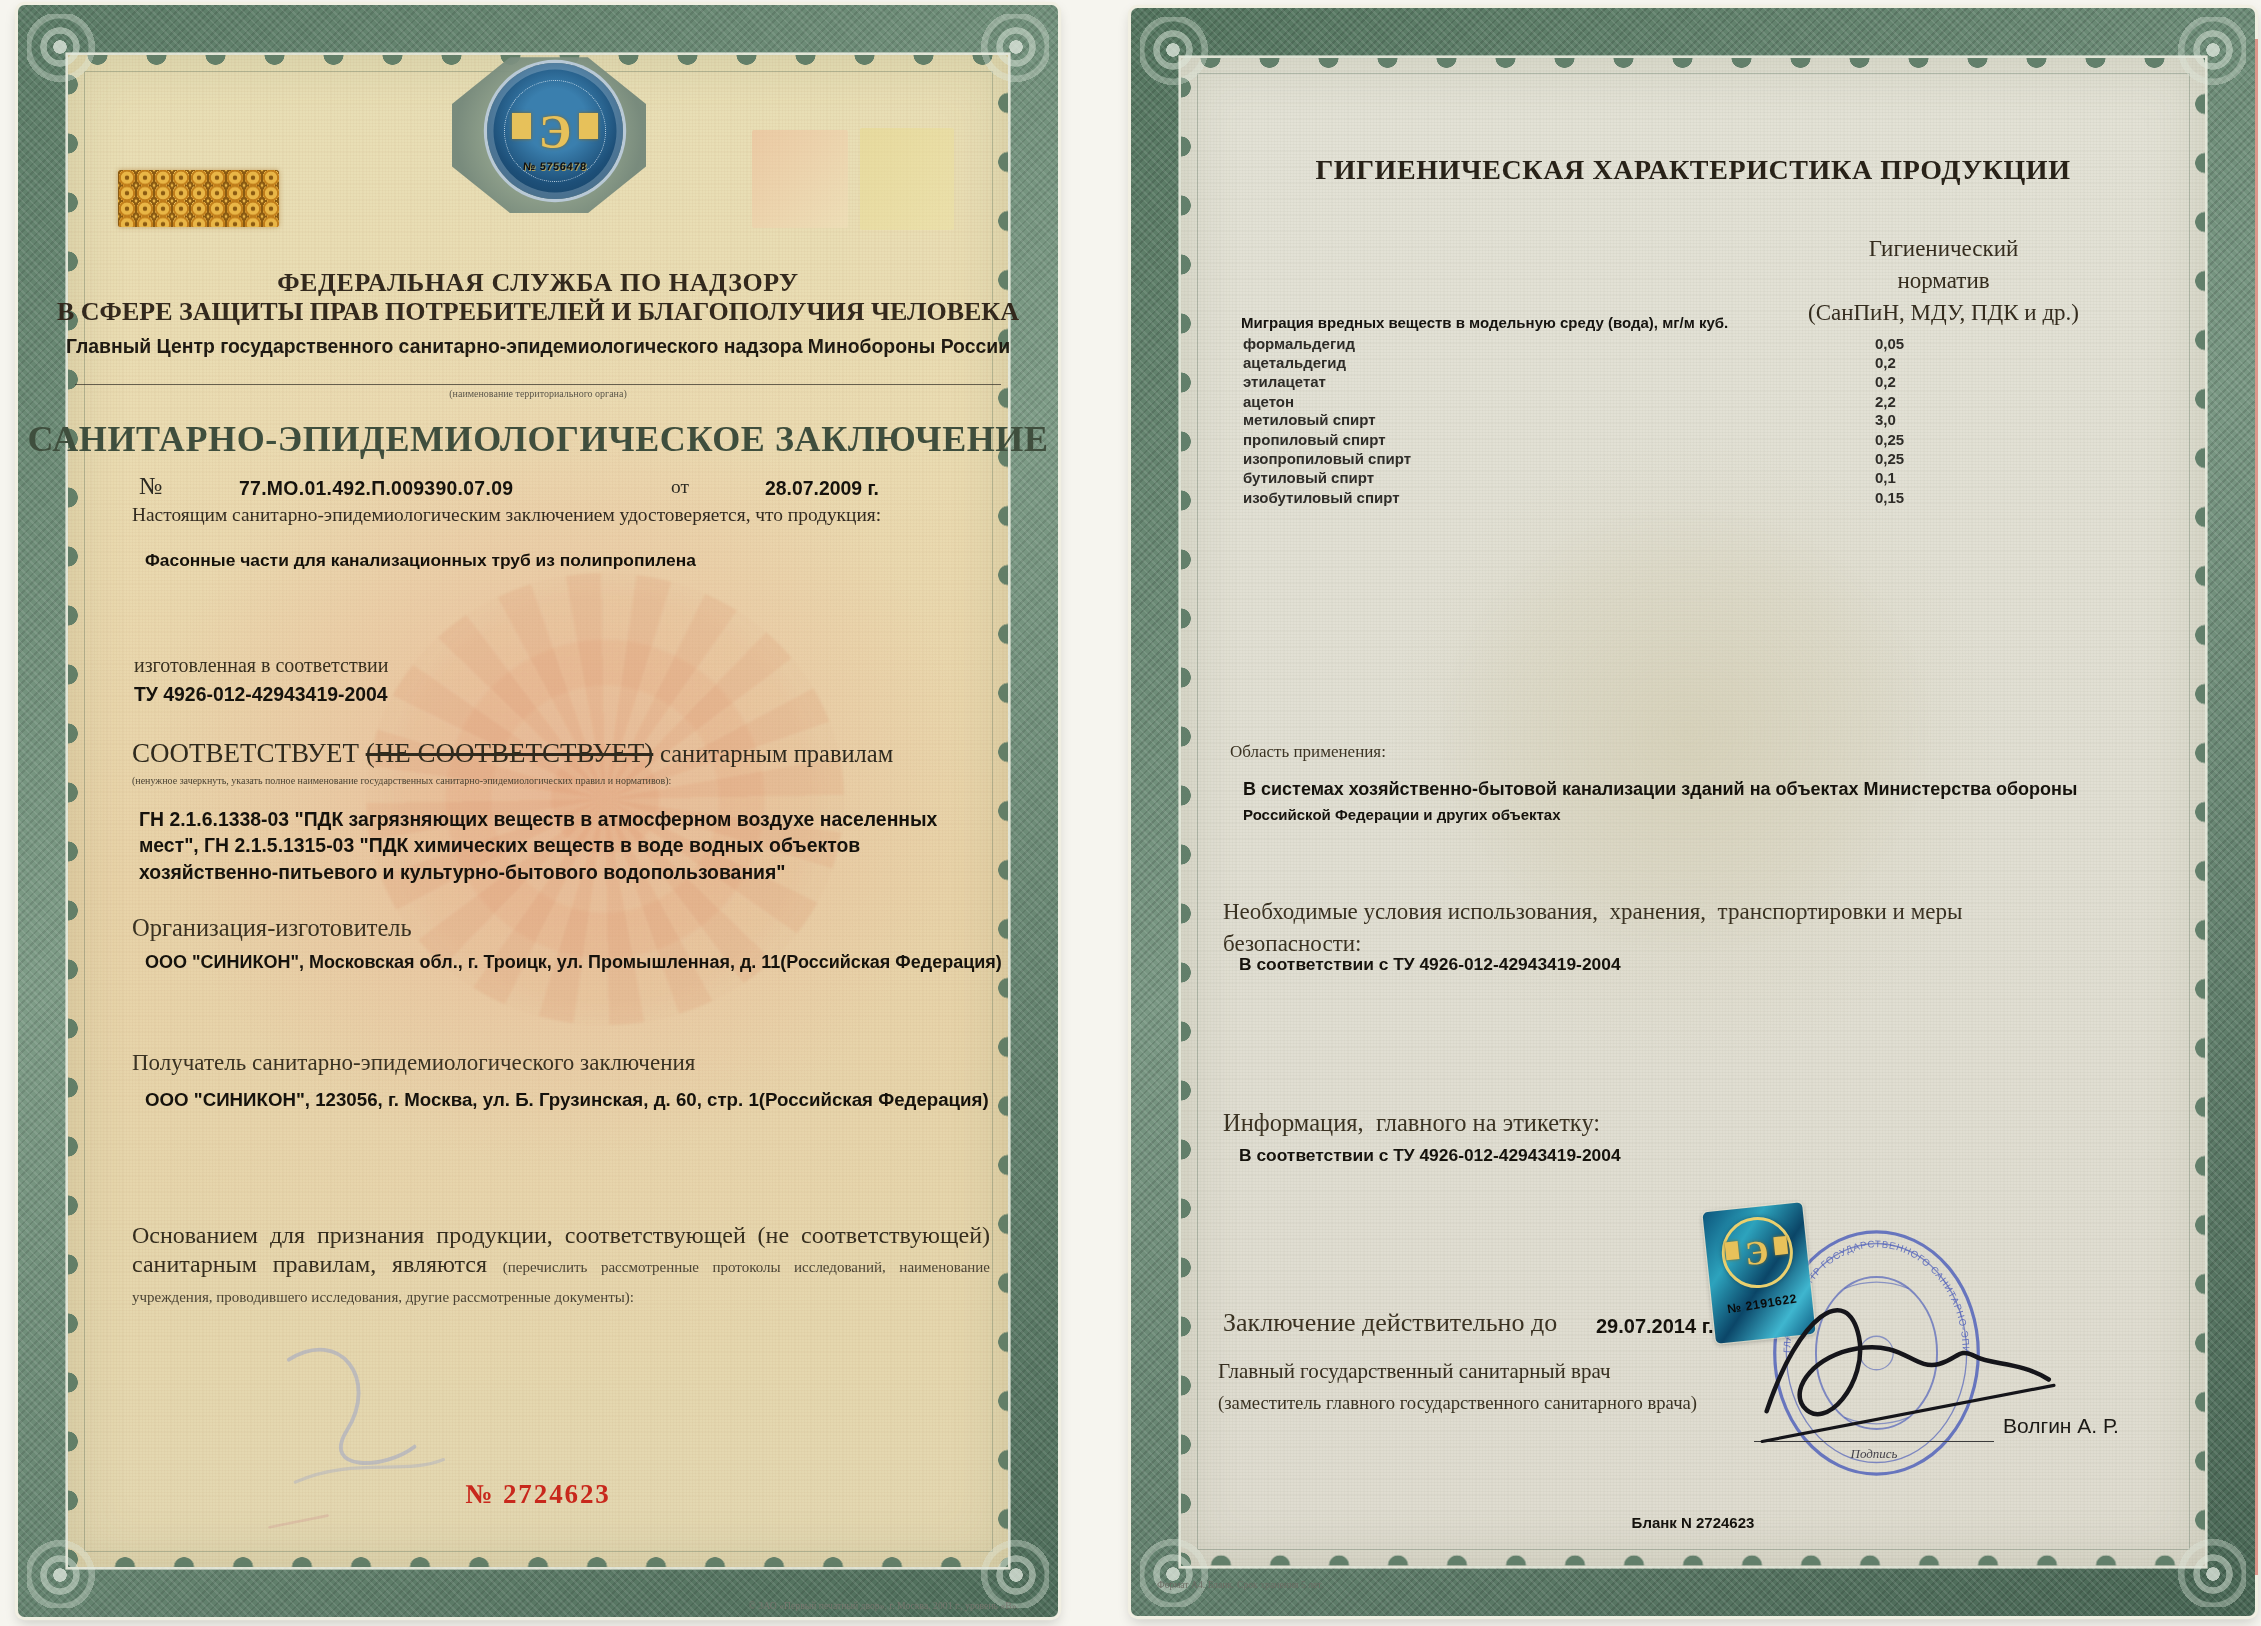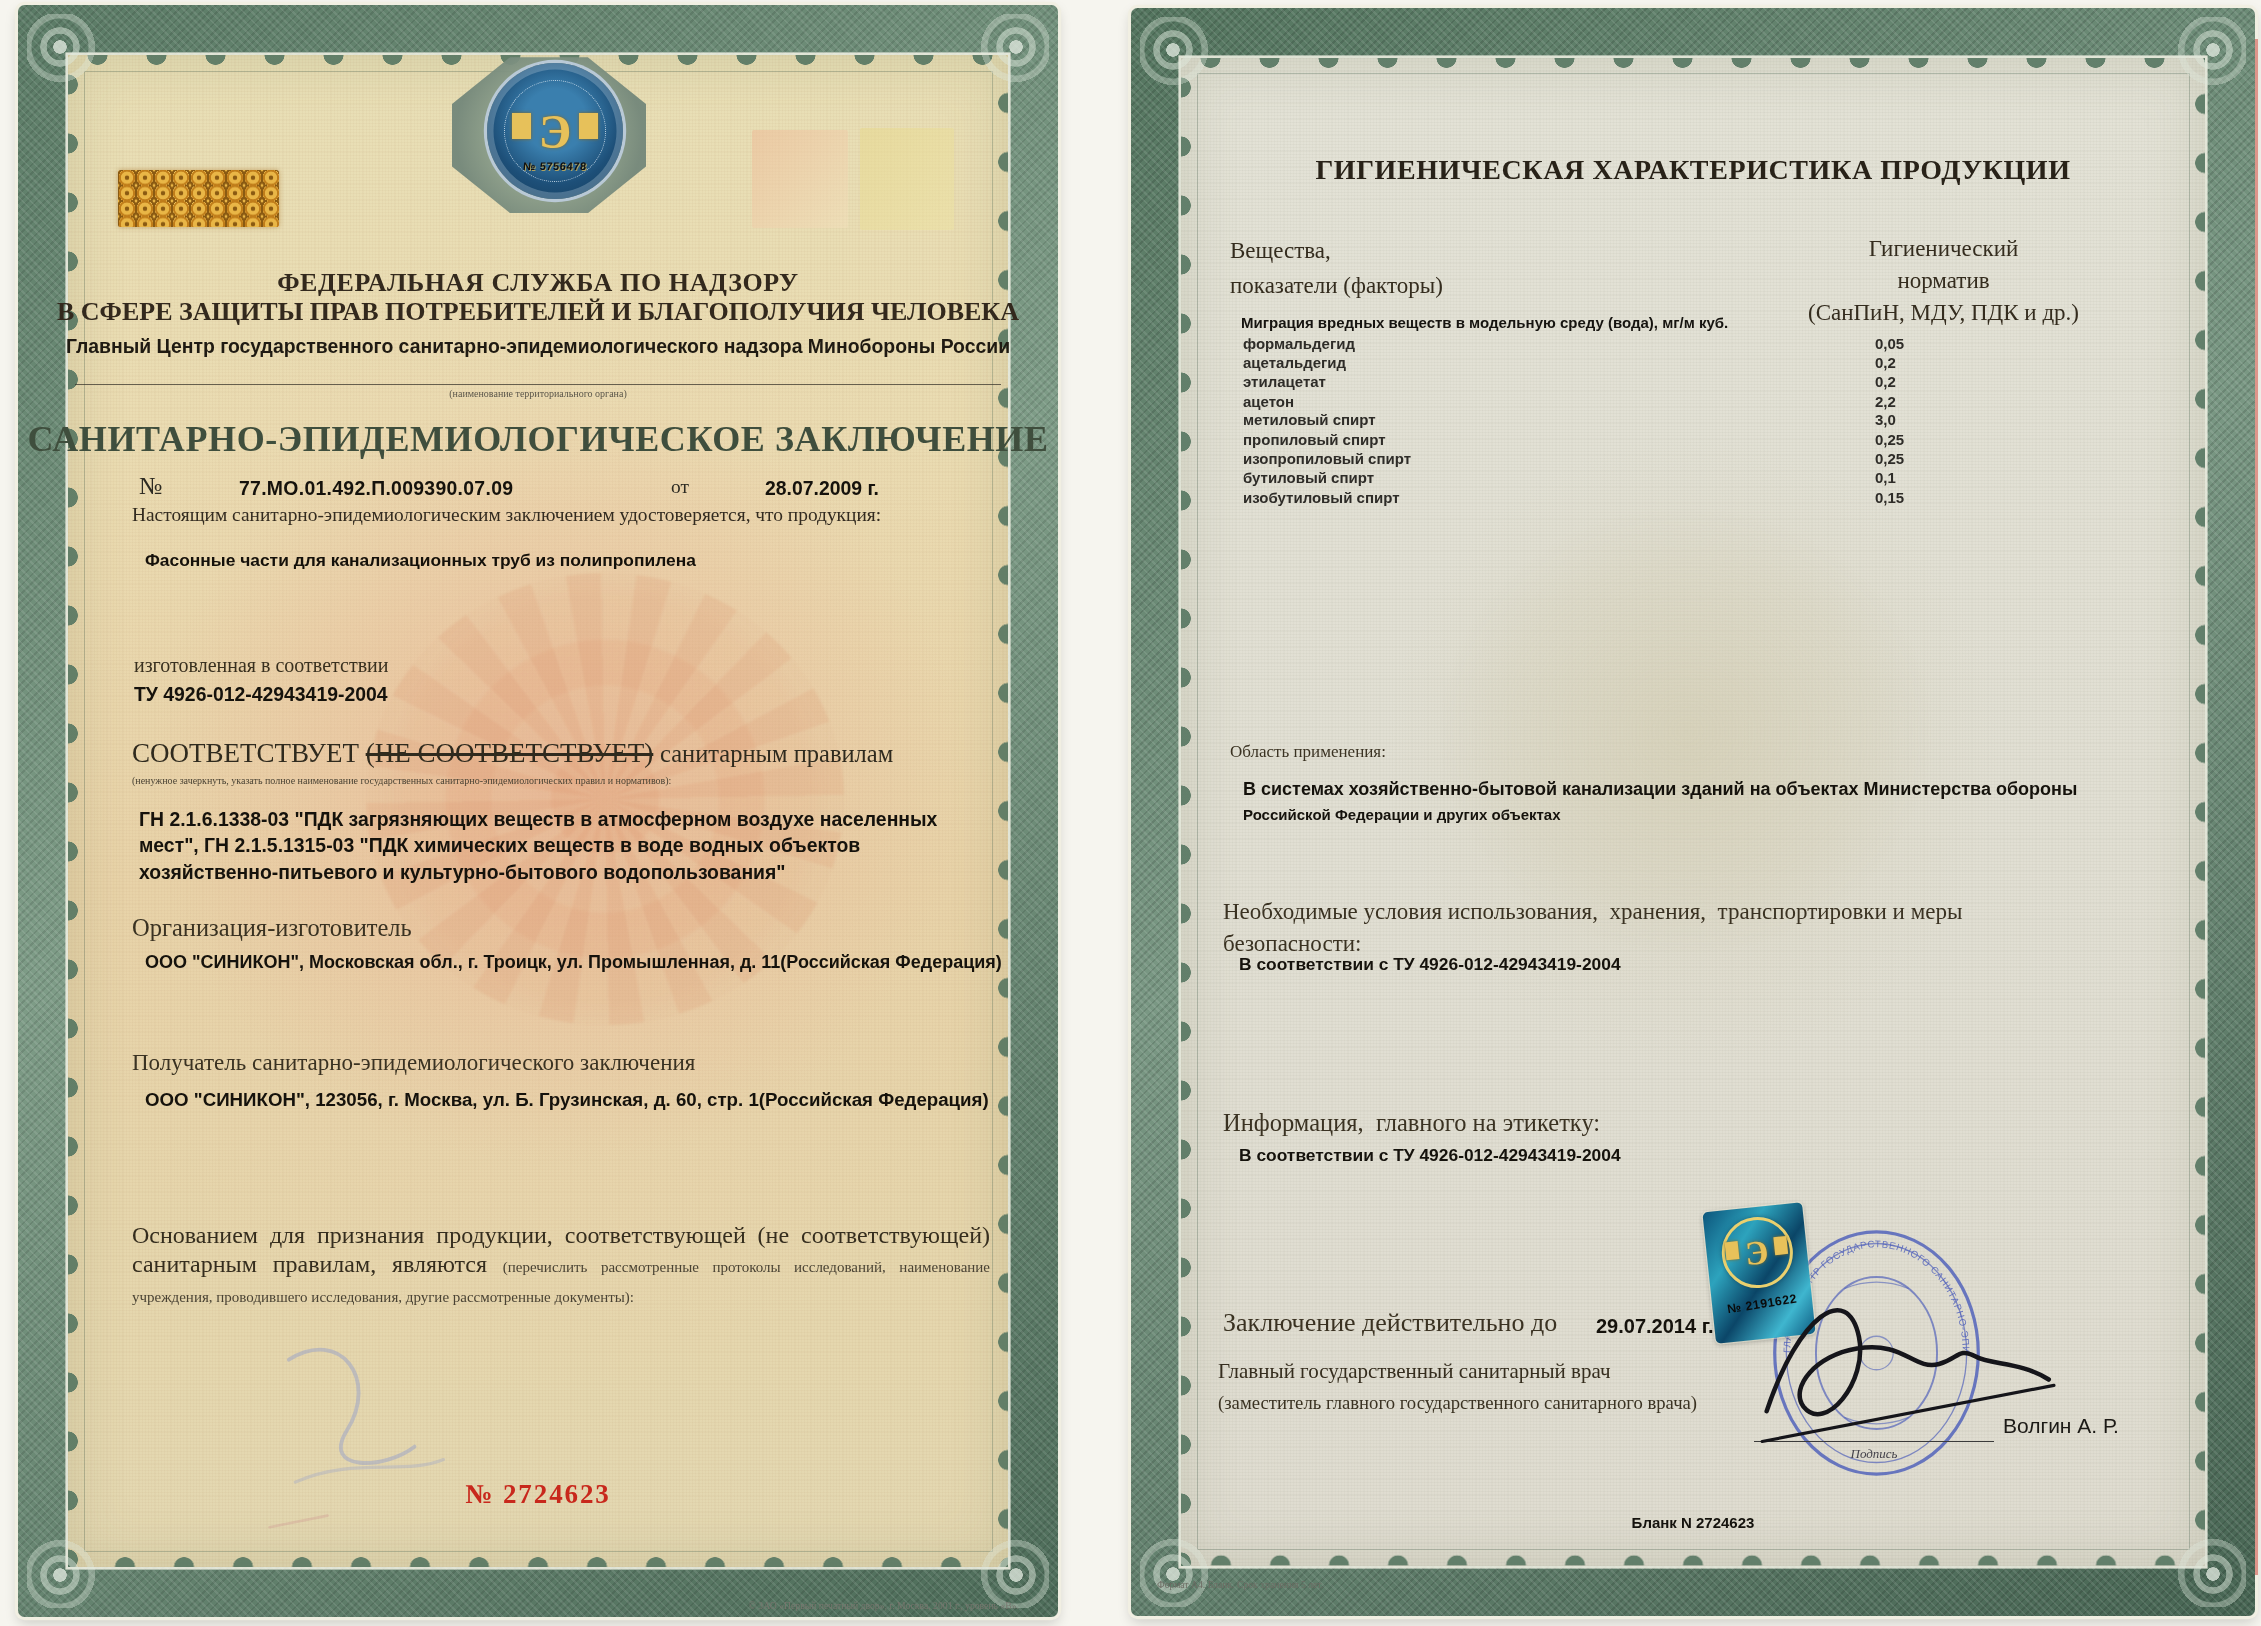--- a/index.html
+++ b/index.html
@@ -246,24 +246,20 @@
   <div class="sc bot"></div>
   <div class="sc lft"></div>
   <div class="sc rgt"></div>
   <div class="crn tl"></div>
   <div class="crn tr"></div>
   <div class="crn bl"></div>
   <div class="crn br"></div>
   <div id="wm-center"></div>
 
   <div class="t serif" id="r-title">ГИГИЕНИЧЕСКАЯ ХАРАКТЕРИСТИКА ПРОДУКЦИИ</div>
-  <div class="t serif" id="r-colsub">
-    <div>Вещества,</div>
-    <div>показатели (факторы)</div>
-  </div>
   <div class="t serif" id="r-colnorm">
     <div>Гигиенический</div>
     <div>норматив</div>
     <div>(СанПиН, МДУ, ПДК и др.)</div>
   </div>
   <div class="t sans" id="r-migr">Миграция вредных веществ в модельную среду (вода), мг/м куб.</div>
 
   <div class="sub-row" style="top:327px">
     <span>формальдегид</span>
     <span class="sub-val">0,05</span>

